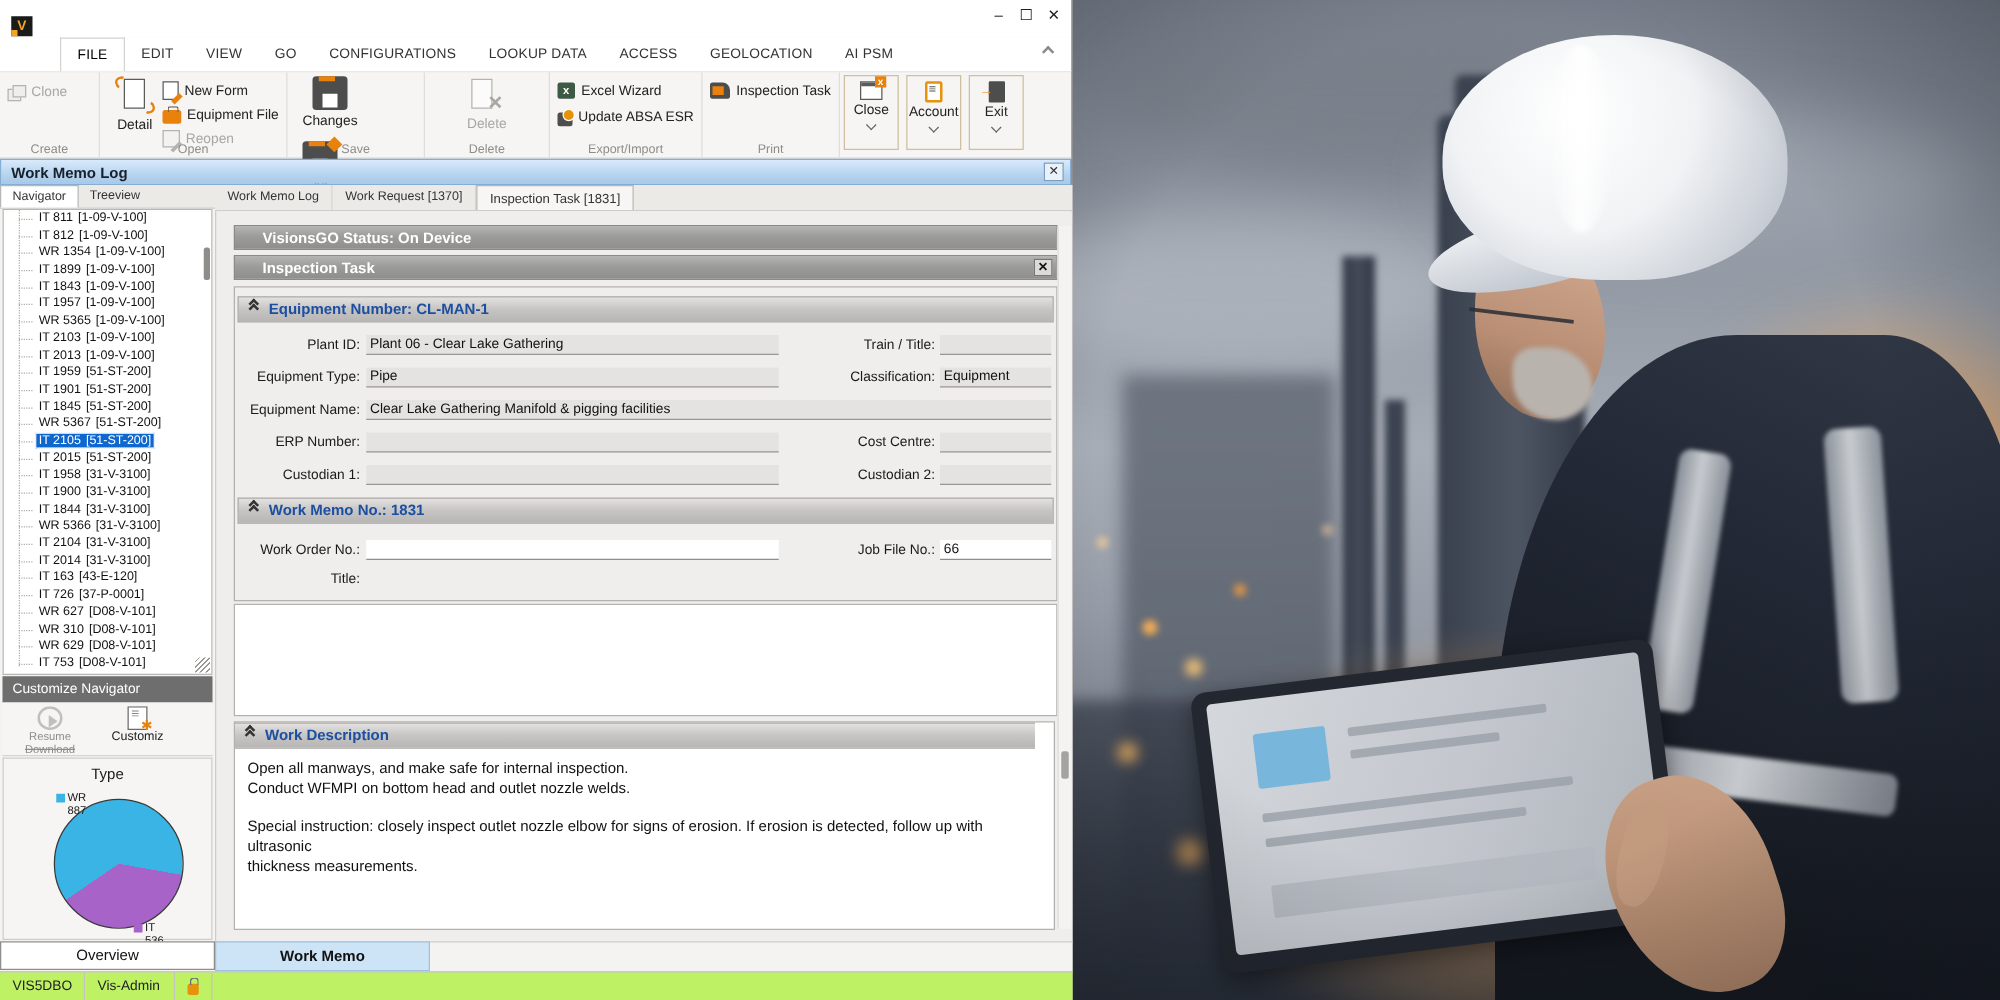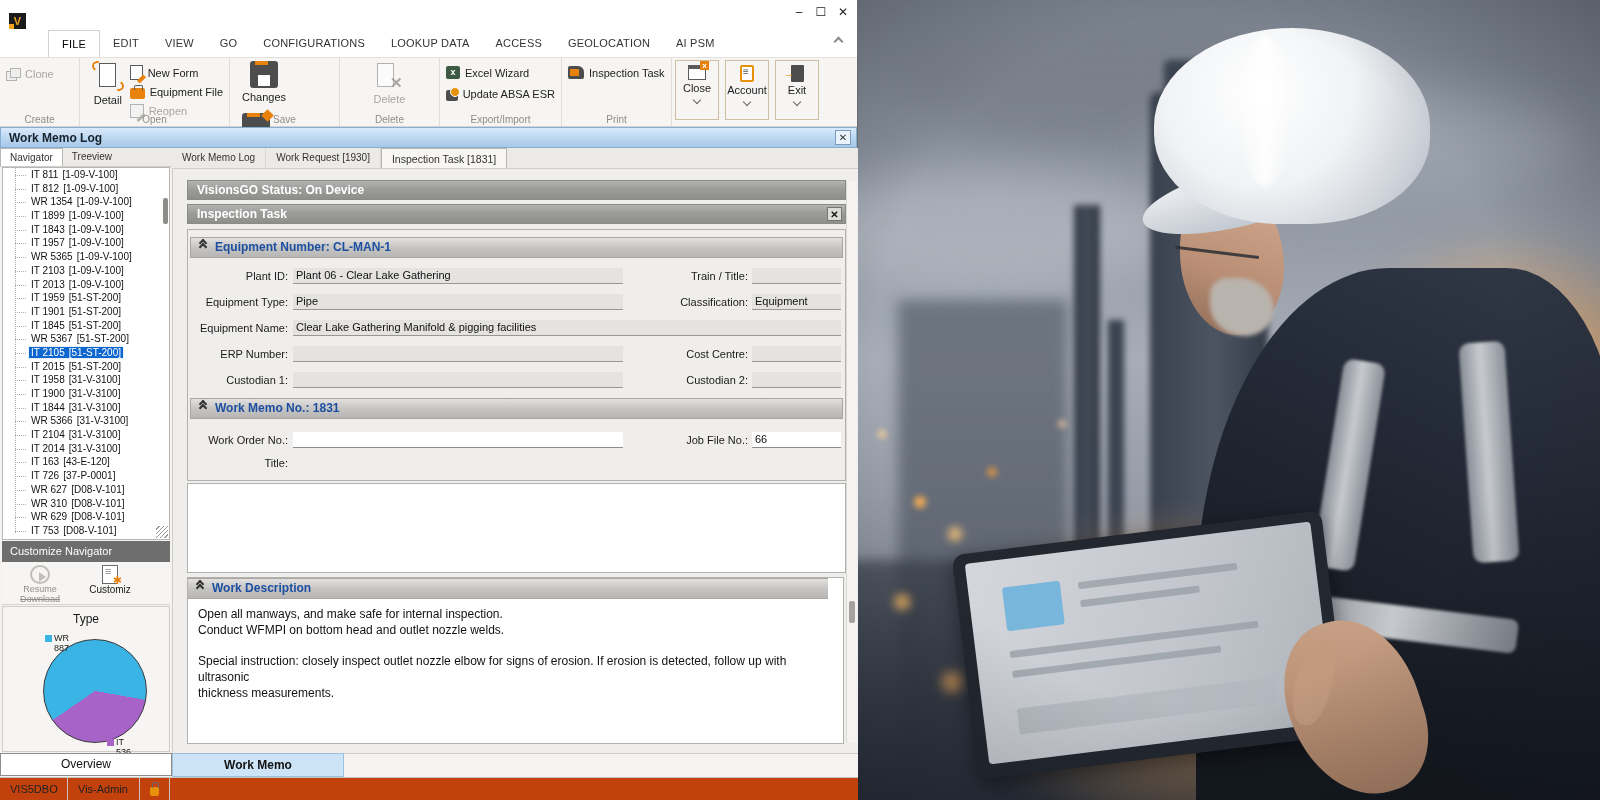--- a/index.html
+++ b/index.html
@@ -178,21 +178,21 @@
 
   .overview-btn { position:absolute; left:0; top:753px; width:172px; height:23px; background:#fff; border:1px solid #8f8d8a; font-size:12px; color:#111; text-align:center; line-height:21px; }
 
   
   .main-tabs { position:absolute; left:172px; top:148px; width:686px; height:21px; background:#eceae7; display:flex; border-bottom:1px solid #cfcdc9; }
   .mtab { font-size:10px; color:#333; padding:0 10px; line-height:20px; border-right:1px solid #d8d6d2; }
   .mtab.active { background:#f7f6f4; border:1px solid #b9b7b3; border-bottom:none; font-size:10.5px; }
   .content { position:absolute; left:172px; top:169px; width:686px; height:584px; background:#efeeec; border-left:1px solid #cfcdc9; }
   .graybar { position:absolute; left:14px; width:659px; height:20px;
       background:linear-gradient(180deg,#b4b4b2 0%,#9c9c9a 45%,#8e8e8c 100%); border:1px solid #8a8a88;
-      color:#fff; font-weight:bold; font-size:12px; line-height:18px; padding-left:9px; }
+      color:#fff; font-weight:bold; font-size:12px; line-height:18px; padding-left:22px; }
   .bar-visionsgo { top:11px; }
   .bar-inspection { top:35px; }
   .bar-close { position:absolute; right:3px; top:2px; width:15px; height:14px; background:#dcdbd9; border:1px solid #767674; color:#111; font-size:10px; font-weight:bold; line-height:13px; text-align:center; }
 
   .formbox { position:absolute; left:14px; top:60px; width:659px; height:252px; background:#efeeec; border:1px solid #b3b1ae; }
   .secheader { position:relative; margin:7px 2px 0 2px; height:21px;
       background:linear-gradient(180deg,#e2e1df 0%,#c6c5c3 50%,#b7b6b4 100%); border:1px solid #a9a7a4;
       font-size:12px; font-weight:bold; color:#1d4fa1; line-height:19px; padding-left:24px; }
   .dblchev { position:absolute; left:8px; top:4px; width:9px; height:12px; }
   .dblchev i { display:block; width:6px; height:6px; border-left:2px solid #333; border-top:2px solid #333; transform:rotate(45deg); margin:-2px 0 0 1px; }
@@ -204,21 +204,21 @@
 
   .emptybox { position:absolute; left:14px; top:314px; width:659px; height:90px; background:#fff; border:1px solid #b3b1ae; }
   .wdbox { position:absolute; left:14px; top:408px; width:657px; height:167px; background:#fff; border:1px solid #b3b1ae; }
   .wdtext { font-size:12px; color:#111; padding:8px 10px; white-space:pre-wrap; line-height:1.32; }
   .vscroll { position:absolute; right:1px; top:12px; width:11px; height:562px; background:#f4f3f1; border-left:1px solid #dddbd8; }
   .vthumb { position:absolute; left:2px; top:420px; width:6px; height:22px; background:#a5a3a0; border-radius:2px; }
 
   .workmemo-tab { position:absolute; left:172px; top:753px; width:172px; height:24px; background:#cde3f6; border:1px solid #9ec1e0; font-size:12px; font-weight:bold; color:#111; text-align:center; line-height:22px; }
   .bottom-filler { position:absolute; left:344px; top:753px; width:514px; height:24px; background:#f4f3f1; border-top:1px solid #cfcdc9; }
 
-  .statusbar { position:absolute; left:0; top:777px; width:858px; height:23px; background:#c2410c; border-top:1px solid #c6c4c1; display:flex; align-items:center; font-size:11px; color:#222; }
+  .statusbar { position:absolute; left:0; top:777px; width:858px; height:23px; background:#bef264; border-top:1px solid #c6c4c1; display:flex; align-items:center; font-size:11px; color:#222; }
   .scell { padding:0 10px; height:100%; line-height:22px; border-right:1px solid #c6c4c1; }
   .scell.db { width:68px; } .scell.user { width:72px; }
   .scell.lockc { width:30px; display:flex; align-items:center; justify-content:center; }
   .ic-lock { position:relative; width:11px; height:9px; background:#e8920c; border-radius:2px; margin-top:4px; }
   .ic-lock::before { content:""; position:absolute; top:-5px; left:2px; width:5px; height:5px; border:1.6px solid #6a6a6a; border-bottom:none; border-radius:3px 3px 0 0; }
 </style>
 </head>
 <body>
 
 <div class="stage">
@@ -535,21 +535,21 @@
         <span class="sw" style="background: rgb(168, 99, 200);"></span><span>IT</span>
         <span class="val">536</span>
       </div>
     </div>
 
     <div class="overview-btn">Overview</div>
 
     <div class="main-tabs">
 
     <div class="mtab">Work Memo Log</div>
-        <div class="mtab">Work Request [1930]</div>
+        <div class="mtab">Work Request [1370]</div>
         <div class="mtab active">Inspection Task [1831]</div>
       </div>
 
     <div class="content">
       <div class="graybar bar-visionsgo">VisionsGO Status: On Device</div>
       <div class="graybar bar-inspection">
         <span>Inspection Task</span>
         <span class="bar-close">✕</span>
       </div>
 

